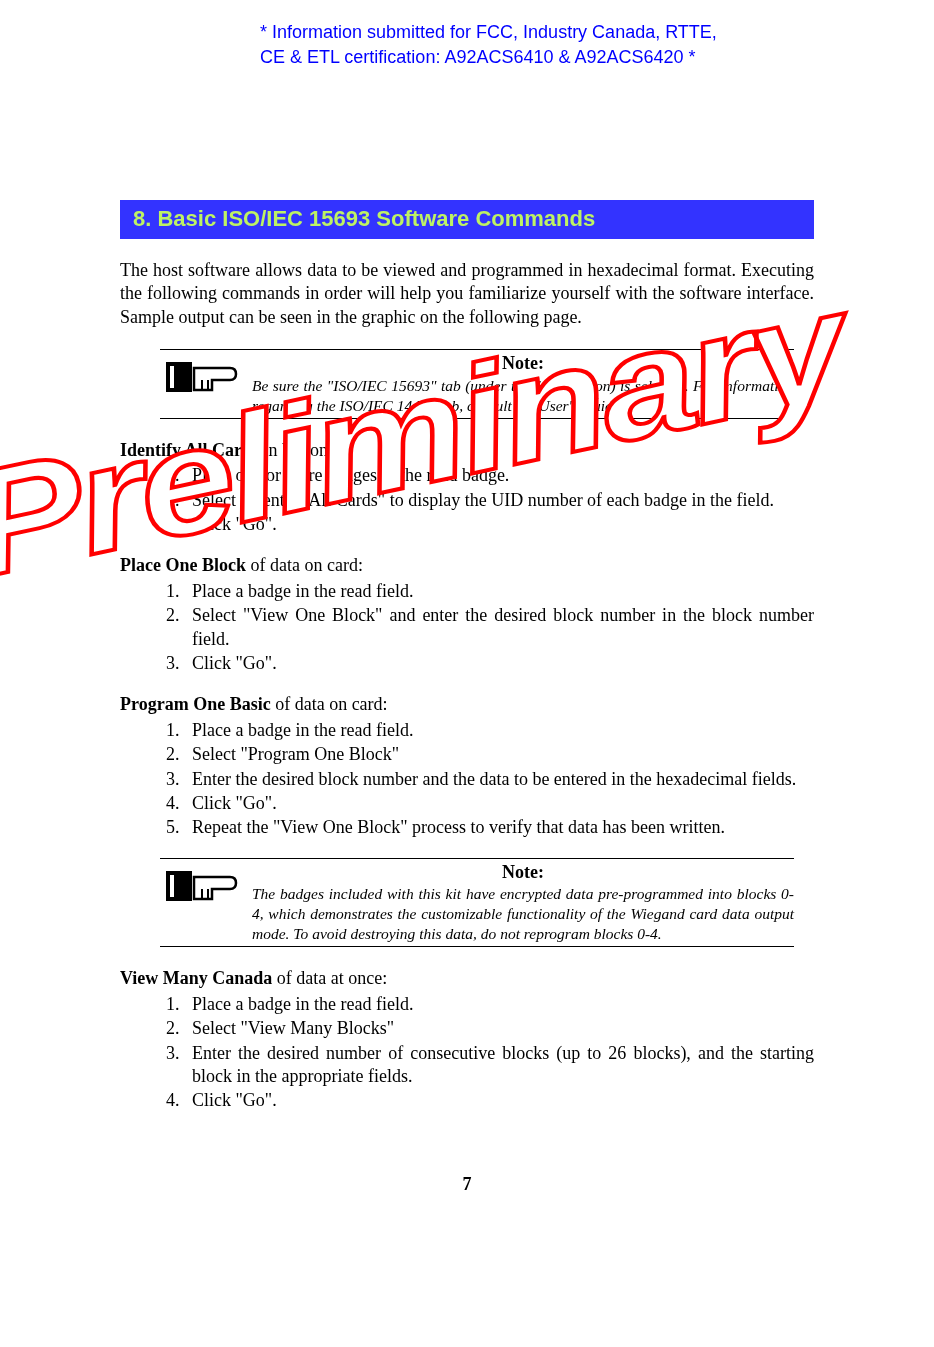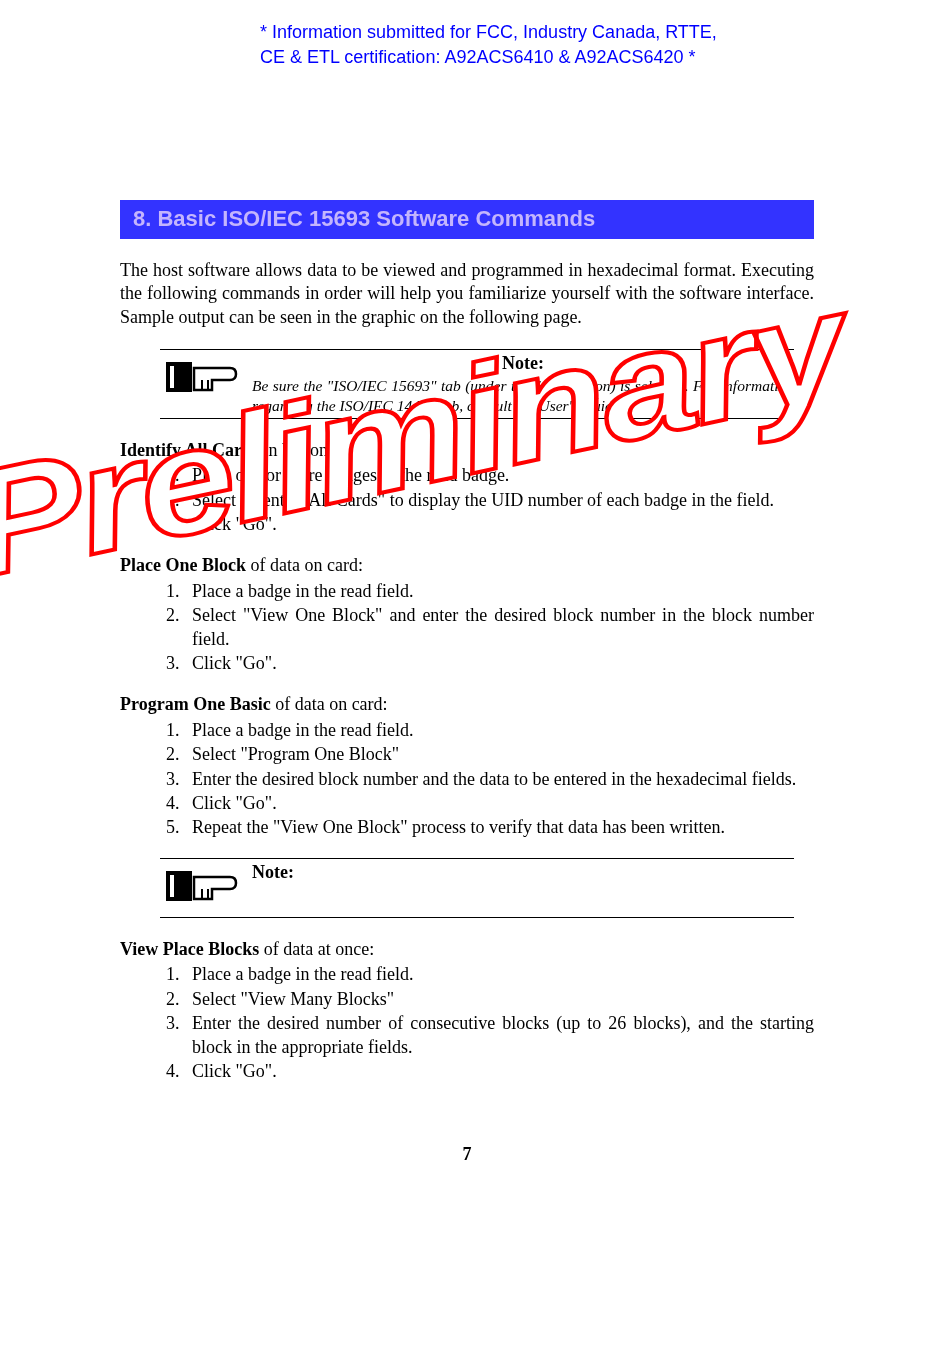--- a/index.html
+++ b/index.html
@@ -16,21 +16,21 @@
       color: #0000FF;
       font-family: Arial, sans-serif;
       font-size: 18px;
       margin-left: 140px;
       margin-right: 80px;
       margin-bottom: 130px;
       line-height: 1.4;
     }
     .section-heading {
       background: #3333FF;
-      color: #c4b5fd;
+      color: #bef264;
       font-family: Arial, sans-serif;
       font-size: 22px;
       font-weight: bold;
       padding: 5px 10px;
       margin-bottom: 20px;
       border-left: 3px solid #3333FF;
     }
     .intro {
       text-align: justify;
       margin-bottom: 20px;
@@ -152,24 +152,25 @@
     <svg width="76" height="44" viewBox="0 0 76 44">
       <rect x="2" y="8" width="26" height="30" fill="black"></rect>
       <rect x="6" y="12" width="4" height="22" fill="white"></rect>
       <path d="M 30 14 L 66 14 Q 72 14 72 20 Q 72 26 66 26 L 48 26 L 48 36 L 30 36 Z" fill="white" stroke="black" stroke-width="2.5"></path>
       <line x1="38" y1="26" x2="38" y2="36" stroke="black" stroke-width="2"></line>
       <line x1="44" y1="26" x2="44" y2="36" stroke="black" stroke-width="2"></line>
     </svg>
   </div>
   <div class="note-content">
     <div class="note-label">Note:</div>
+    <div class="note-text">The badges included with this kit have encrypted data pre-programmed into blocks 0-4, which demonstrates the customizable functionality of the Wiegand card data output mode.  To avoid destroying this data, do not reprogram blocks 0-4.</div>
   </div>
 </div>
 
-<div><span class="proc-heading">View Place Blocks</span><span class="proc-rest"> of data at once:</span></div>
+<div><span class="proc-heading">View Many Canada</span><span class="proc-rest"> of data at once:</span></div>
 <ol>
   <li>Place a badge in the read field.</li>
   <li>Select "View Many Blocks"</li>
   <li>Enter the desired number of consecutive blocks (up to 26 blocks), and the starting block in the appropriate fields.</li>
   <li>Click "Go".</li>
 </ol>
 
 <div class="page-number">7</div>
 
 </body></html>

